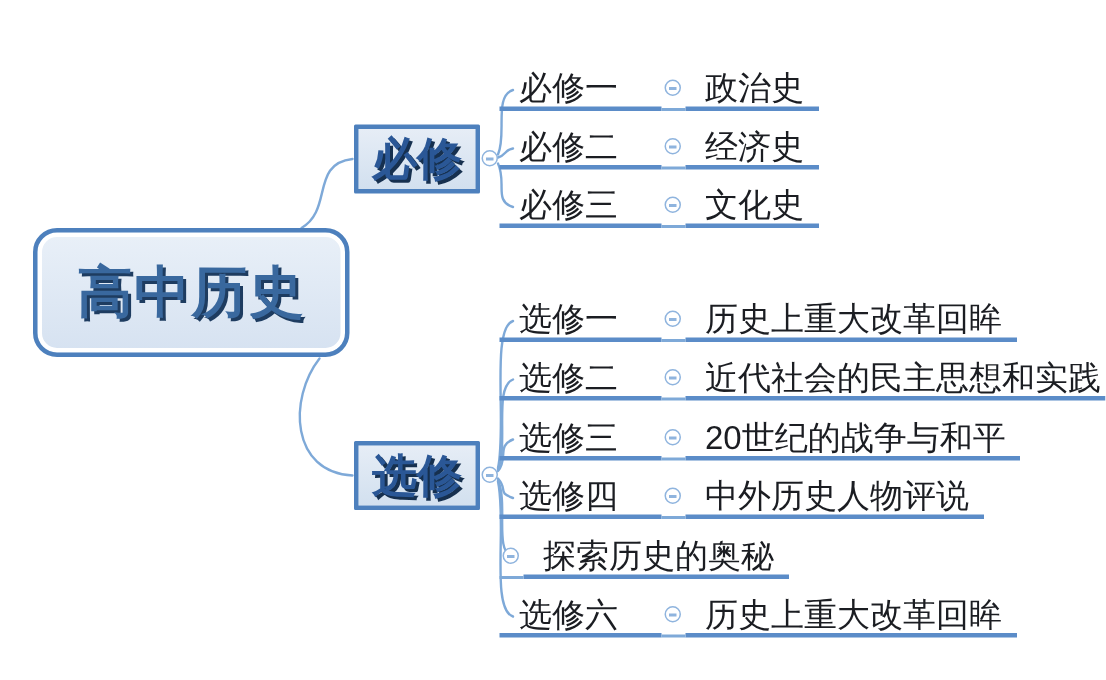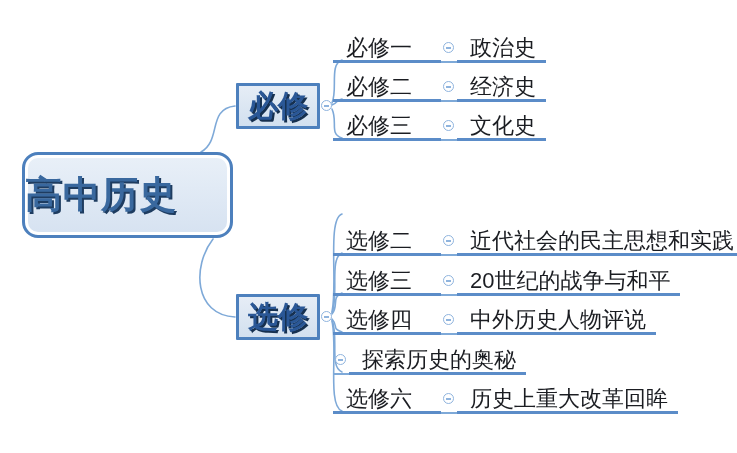--- a/index.html
+++ b/index.html
@@ -8,37 +8,37 @@
     font-family:"Liberation Sans","DejaVu Sans",sans-serif;
   }
   svg.wires{position:absolute;left:0;top:0;z-index:0;}
 
   
   .root-node{
     position:absolute;left:22px;top:152px;width:211px;height:86px;z-index:2;
     box-sizing:border-box;border:3px solid #4d80bd;border-radius:16px;
     box-shadow:inset 0 0 0 3px #ffffff;
     background:linear-gradient(180deg,#e9f0f8 0%,#d6e2f1 100%);
-    display:flex;align-items:center;justify-content:flex-start;
+    display:flex;align-items:center;justify-content:center;
     font-size:37px;font-weight:bold;color:#39689e;
     text-shadow:2px 2px 0 #1e3c60;letter-spacing:1px;cursor:default;
   }
   
   .branch-node{
     position:absolute;width:84px;height:46px;z-index:2;
     box-sizing:border-box;border:3px solid #4d80bd;border-radius:1px;
     background:linear-gradient(180deg,#e6edf6 0%,#d2e0ef 100%);
     display:flex;align-items:center;justify-content:center;
     font-size:30px;font-weight:bold;color:#2a5796;text-shadow:2px 2px 0 #16304f;
   }
   #node-bixiu{left:236px;top:83px;}
   #node-xuanxiu{left:236px;top:294px;}
 
   
-  .row{position:absolute;left:333px;display:flex;height:27px;z-index:1;}
+  .row{position:absolute;left:333px;display:flex;height:27px;z-index:1;margin-top:11px;}
   .plabel{
     box-sizing:border-box;width:108px;height:27px;line-height:24px;
     padding-left:13px;border-bottom:3px solid #5b8cc8;
     font-size:22px;color:#1b1d22;white-space:nowrap;
   }
   .gapseg{
     box-sizing:border-box;position:relative;width:16px;height:27px;
     border-bottom:2px solid #7ea9d8;
   }
   .clabel{
@@ -113,20 +113,27 @@
     <span class="clabel">经济史</span>
   </div>
   <div class="row" style="top:114px">
     <span class="plabel">必修三</span>
     <span class="gapseg">
         <span class="mcircle"></span>
       </span>
     <span class="clabel">文化史</span>
   </div>
 
+  <div class="row" style="top:190px">
+    <span class="plabel">选修一</span>
+    <span class="gapseg">
+        <span class="mcircle"></span>
+      </span>
+    <span class="clabel">历史上重大改革回眸</span>
+  </div>
   <div class="row" style="top:229px">
     <span class="plabel">选修二</span>
     <span class="gapseg">
         <span class="mcircle"></span>
       </span>
     <span class="clabel">近代社会的民主思想和实践</span>
   </div>
   <div class="row" style="top:269px">
     <span class="plabel">选修三</span>
     <span class="gapseg">

